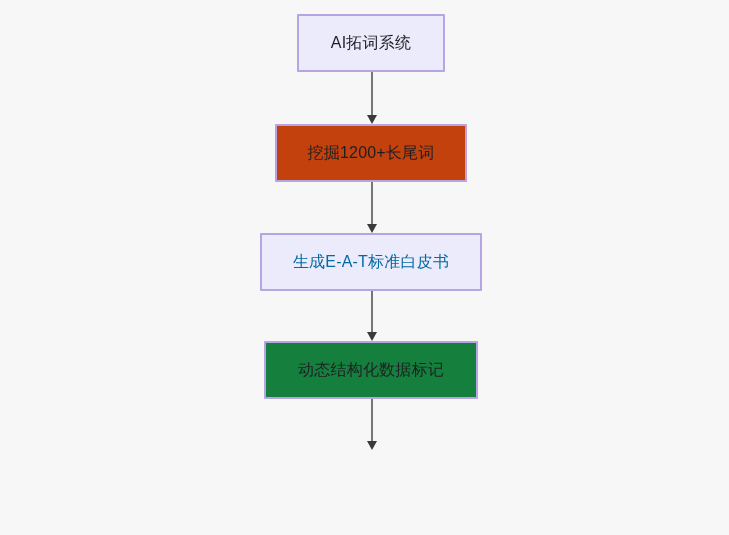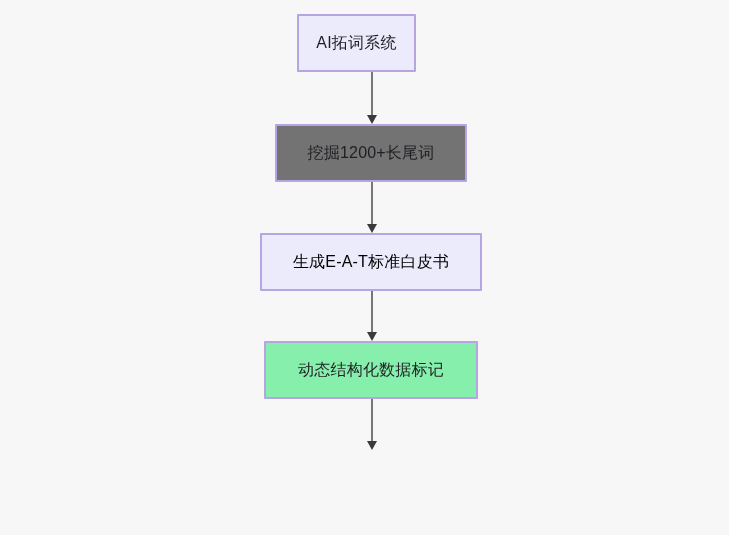--- a/index.html
+++ b/index.html
@@ -81,25 +81,25 @@
         <line class="edge-line" x1="12" y1="0" x2="12" y2="42"></line>
         <polygon class="edge-arrowhead" points="7,41 17,41 12,50"></polygon>
       </svg>
     </div>
     <div class="edge" style="left: 360px; top: 399px; height: 51px;">
       <svg width="24" height="51" viewBox="0 0 24 51">
         <line class="edge-line" x1="12" y1="0" x2="12" y2="43"></line>
         <polygon class="edge-arrowhead" points="7,42 17,42 12,51"></polygon>
       </svg>
     </div>
-    <div class="node" style="left: 297px; top: 14px; width: 119px; height: 58px; background: rgb(236, 235, 252); border-color: rgb(183, 164, 227);">
+    <div class="node" style="left: 297px; top: 14px; width: 148px; height: 58px; background: rgb(236, 235, 252); border-color: rgb(183, 164, 227);">
       <span class="node-label" style="color: rgb(31, 31, 36);">AI拓词系统</span>
     </div>
-    <div class="node" style="left: 275px; top: 124px; width: 192px; height: 58px; background: #737373; border-color: rgb(183, 164, 227);">
+    <div class="node" style="left: 275px; top: 124px; width: 192px; height: 58px; background: #c2410c; border-color: rgb(183, 164, 227);">
       <span class="node-label" style="color: rgb(31, 31, 36);">挖掘1200+长尾词</span>
     </div>
     <div class="node" style="left: 260px; top: 233px; width: 222px; height: 58px; background: rgb(236, 235, 252); border-color: rgb(183, 164, 227);">
-      <span class="node-label" style="color: #000000;">生成E-A-T标准白皮书</span>
+      <span class="node-label" style="color: #0369a1;">生成E-A-T标准白皮书</span>
     </div>
-    <div class="node" style="left: 264px; top: 341px; width: 214px; height: 58px; background: #86efac; border-color: rgb(183, 164, 227);">
+    <div class="node" style="left: 264px; top: 341px; width: 214px; height: 58px; background: #15803d; border-color: rgb(183, 164, 227);">
       <span class="node-label" style="color: rgb(31, 31, 36);">动态结构化数据标记</span>
     </div>
   </div>
 
 </body></html>

